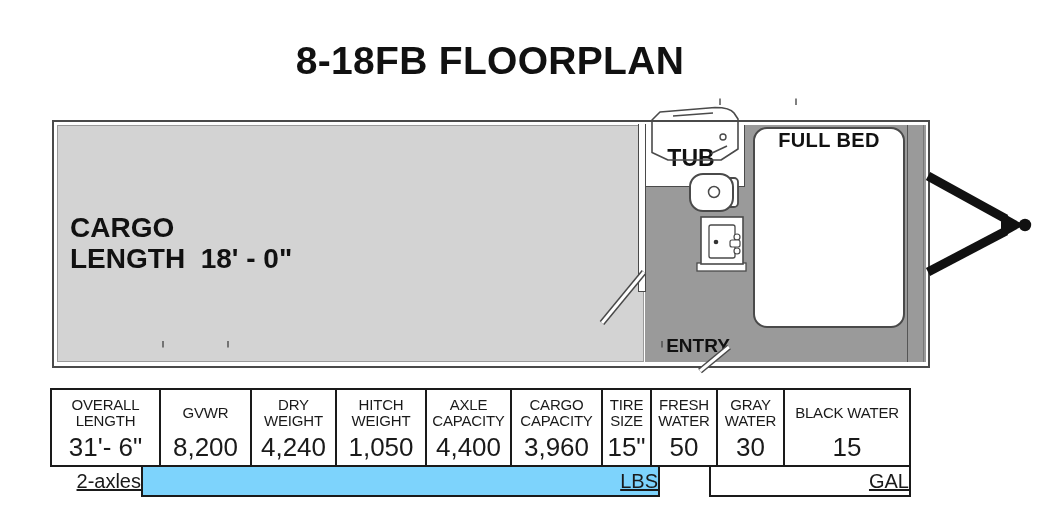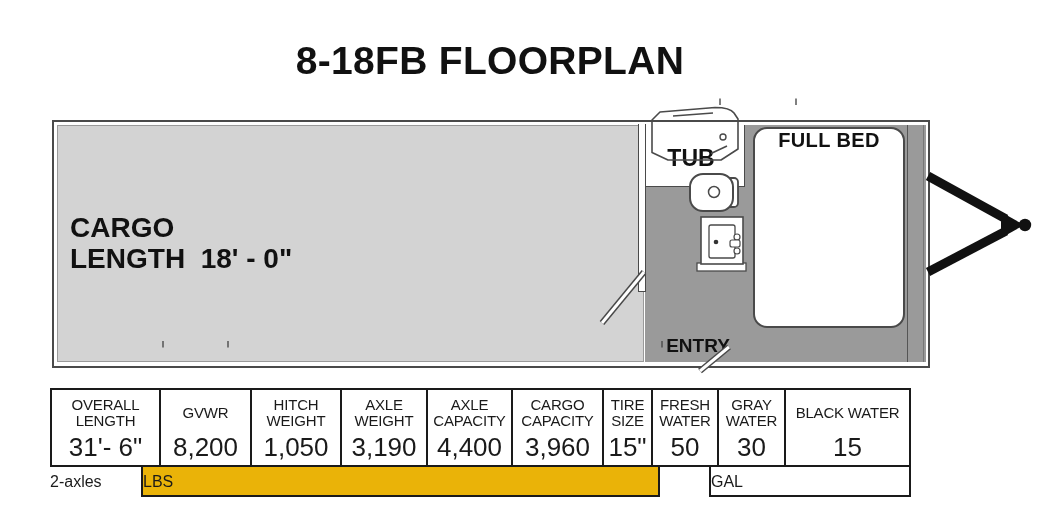--- a/index.html
+++ b/index.html
@@ -39,23 +39,23 @@
   
   .spec{left:50px;top:368px;width:861px;z-index:4;}
   .spec-main{display:flex;border:2px solid #1a1a1a;height:79px;box-sizing:border-box;background:#fff;}
   .cell{box-sizing:border-box;border-left:2px solid #1a1a1a;display:flex;flex-direction:column;
         align-items:center;flex:none;}
   .cell:first-child{border-left:none;}
   .hdr{height:34px;margin-top:6px;display:flex;align-items:center;justify-content:center;
        text-align:center;font-size:15px;line-height:16.5px;letter-spacing:-.2px;}
   .val{margin-top:2px;font-size:26px;line-height:30px;}
   .spec-bottom{display:flex;height:30px;box-sizing:border-box;}
-  .brow{box-sizing:border-box;text-align:left;font-size:16px;line-height:29px;}
+  .brow{box-sizing:border-box;text-align:right;font-size:20px;line-height:29px;text-decoration:underline;}
   .axles{width:91px;}
-  .lbs{width:519px;border:2px solid #1a1a1a;border-top:none;background:#eab308;}
+  .lbs{width:519px;border:2px solid #1a1a1a;border-top:none;background:#7dd3fc;}
   .bgap{width:49px;}
   .gal{flex:1;border:2px solid #1a1a1a;border-top:none;background:#fff;}
 </style>
 </head>
 <body>
 
 <div class="canvas">
 
   <div class="abs title">8-18FB FLOORPLAN</div>
 
@@ -130,27 +130,27 @@
   <div class="abs spec">
     <div class="spec-main">
       <div class="cell" style="width:107px">
         <div class="hdr">OVERALL LENGTH</div>
         <div class="val">31'- 6"</div>
       </div>
       <div class="cell" style="width:91px">
         <div class="hdr">GVWR</div>
         <div class="val">8,200</div>
       </div>
+      <div class="cell" style="width:85px">
+        <div class="hdr">DRY WEIGHT</div>
+        <div class="val">4,240</div>
+      </div>
       <div class="cell" style="width:90px">
         <div class="hdr">HITCH WEIGHT</div>
         <div class="val">1,050</div>
-      </div>
-      <div class="cell" style="width:86px">
-        <div class="hdr">AXLE WEIGHT</div>
-        <div class="val">3,190</div>
       </div>
       <div class="cell" style="width:85px">
         <div class="hdr">AXLE CAPACITY</div>
         <div class="val">4,400</div>
       </div>
       <div class="cell" style="width:91px">
         <div class="hdr">CARGO CAPACITY</div>
         <div class="val">3,960</div>
       </div>
       <div class="cell" style="width:49px">

